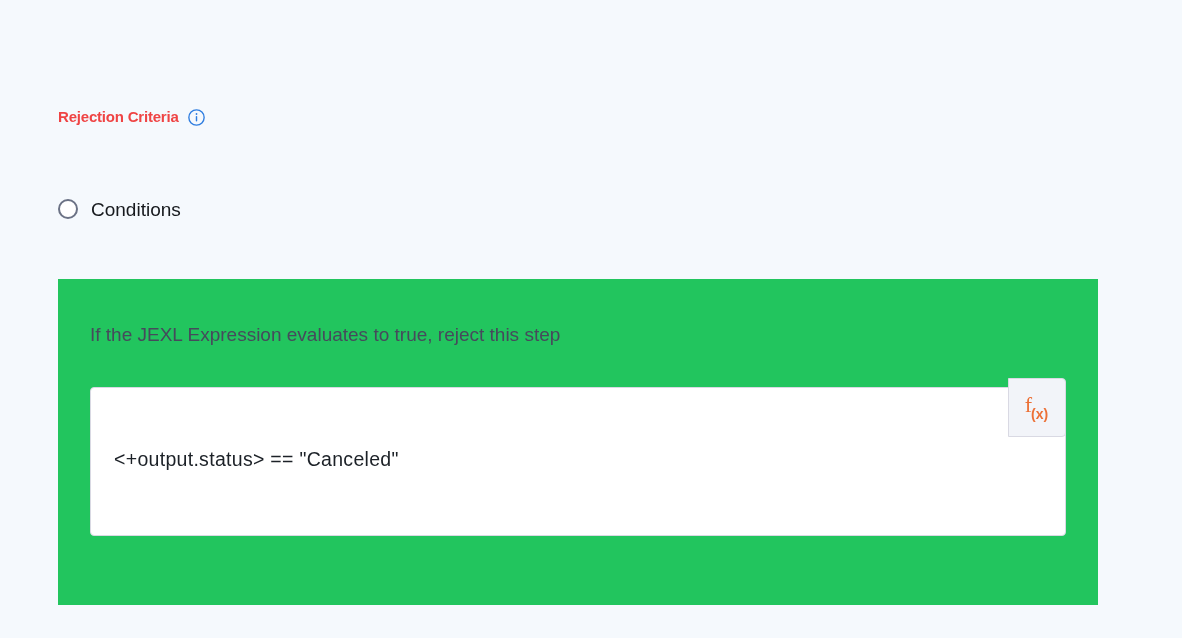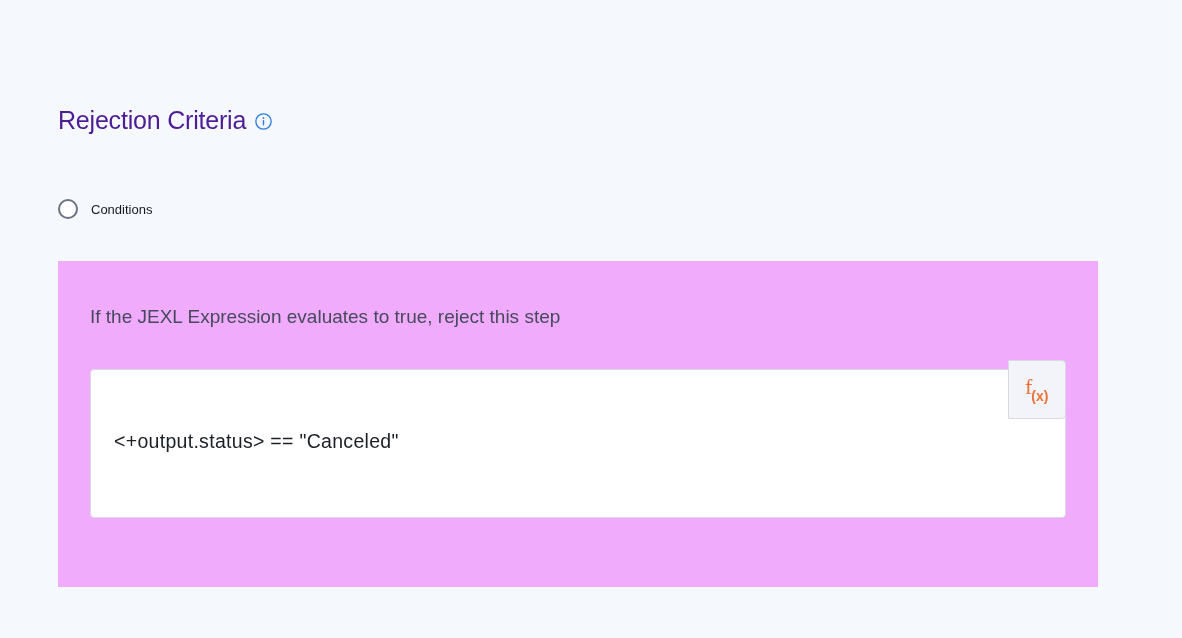--- a/index.html
+++ b/index.html
@@ -18,23 +18,23 @@
   
   #section-header {
     position: absolute;
     left: 58px;
     top: 108px;
     display: flex;
     align-items: center;
     gap: 9px;
   }
   #section-title {
-    font-size: 25px;
-    font-weight: normal;
-    color: #4c1d95;
+    font-size: 15px;
+    font-weight: bold;
+    color: #ef4444;
     letter-spacing: -0.2px;
     line-height: 1;
   }
   .info-icon {
     width: 17px;
     height: 17px;
     display: block;
     position: relative;
     top: 1px;
   }
@@ -72,34 +72,34 @@
   }
   .radio-inner {
     width: 8px;
     height: 8px;
     border-radius: 50%;
     background: #ffffff;
     display: none;
   }
   .radio-circle.checked .radio-inner { display: block; }
   .radio-label {
-    font-size: 13px;
+    font-size: 19px;
     color: #16191d;
     line-height: 1;
     white-space: nowrap;
   }
 
   
   #criteria-card {
     position: absolute;
     left: 58px;
-    top: 261px;
+    top: 279px;
     width: 1040px;
     height: 326px;
-    background: #f0abfc;
+    background: #22c55e;
   }
 
   #card-hint {
     position: absolute;
     left: 32px;
     top: 46px;
     font-size: 19px;
     color: #464a5c;
     line-height: 1;
     white-space: nowrap;
@@ -139,23 +139,22 @@
     right: 0;
     top: -9px;
     width: 58px;
     height: 59px;
     box-sizing: border-box;
     background: #f2f4f9;
     border: 1px solid #d9d9e3;
     border-radius: 0 4px 4px 0;
     display: flex;
     align-items: center;
-    justify-content: flex-start;
+    justify-content: center;
     cursor: pointer;
-    padding-left: 16px;
   }
   #fx-label {
     color: #ec7036;
     font-size: 22px;
     font-family: "Liberation Serif", serif;
     line-height: 1;
     position: relative;
     top: -1px;
   }
   #fx-label .fx-sub {

